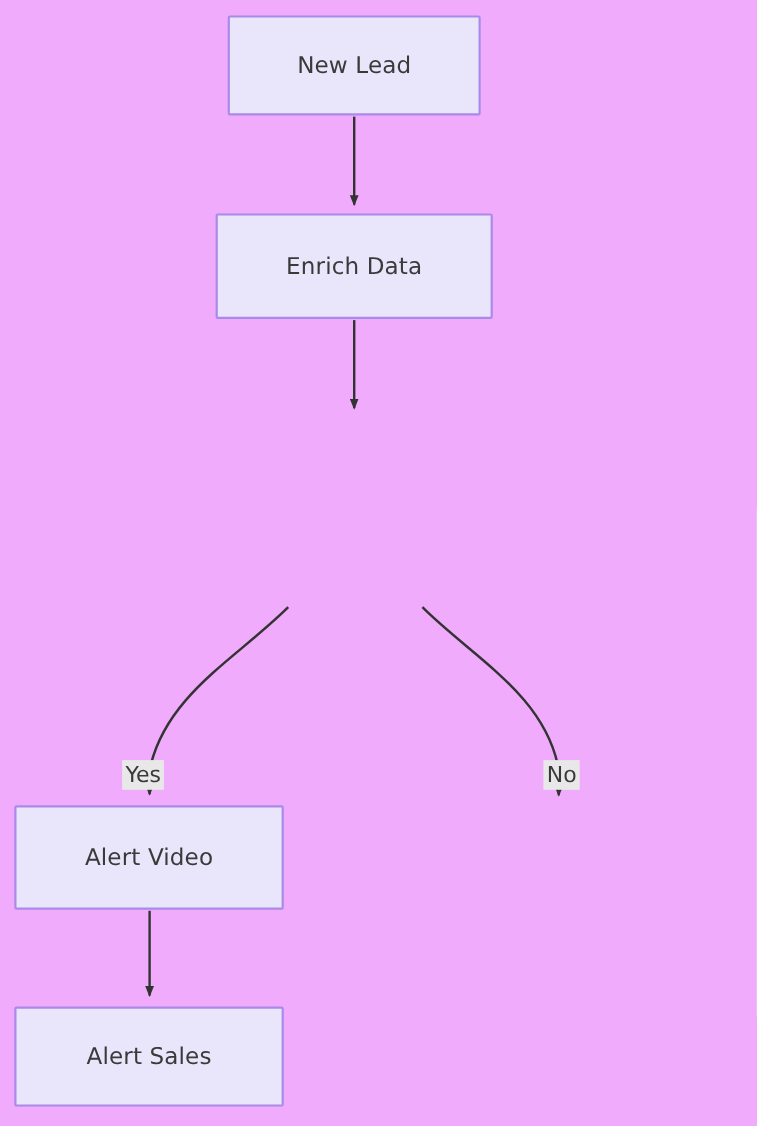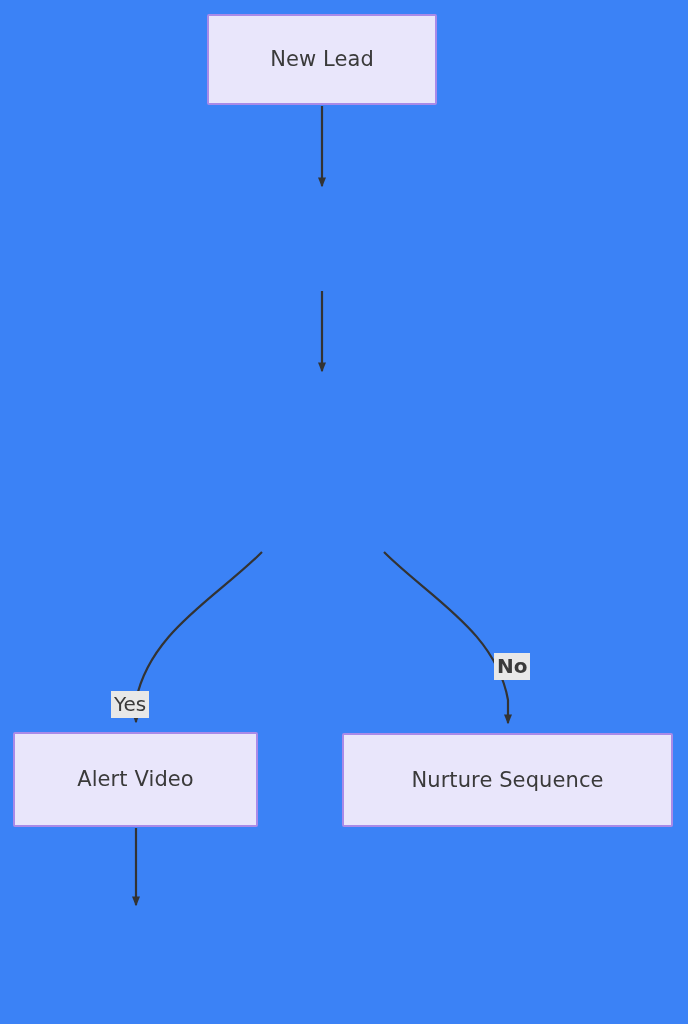--- a/index.html
+++ b/index.html
@@ -10,21 +10,21 @@
   body {
     width: 688px;
     height: 1024px;
     overflow: hidden;
     font-family: "DejaVu Sans", sans-serif;
   }
   #flowchart-canvas {
     position: relative;
     width: 688px;
     height: 1024px;
-    background: #3b82f6;
+    background: #f0abfc;
   }
   #edge-layer {
     position: absolute;
     left: 0;
     top: 0;
     width: 688px;
     height: 1024px;
     pointer-events: none;
   }
   .node {
@@ -97,28 +97,31 @@
 
     <path d="M384,552 C430,598 496,632 508,700 L508,723" stroke="#333333" stroke-width="2.2" fill="none" marker-end="url(#arrowhead)"></path>
 
     <path d="M136,828 L136,905" stroke="#333333" stroke-width="2.2" fill="none" marker-end="url(#arrowhead)"></path>
   </svg>
 
   <div class="node node-rect" style="left:207px; top:14px; width:230px; height:91px;">
     <span class="node-label">New Lead</span>
   </div>
 
+  <div class="node node-rect" style="left:196px; top:194px; width:252px; height:96px;">
+    <span class="node-label">Enrich Data</span>
+  </div>
 
 
   <div class="node node-rect" style="left:13px; top:732px; width:245px; height:95px;">
     <span class="node-label">Alert Video</span>
   </div>
 
-  <div class="node node-rect" style="left:342px; top:733px; width:331px; height:94px;">
-    <span class="node-label">Nurture Sequence</span>
+
+  <div class="node node-rect" style="left:13px; top:915px; width:245px; height:91px;">
+    <span class="node-label">Alert Sales</span>
   </div>
-
 
   <span class="edge-label" style="left:111px; top:653px;">Yes</span>
 
-  <span class="edge-label" style="left:494px; top:615px;font-weight:bold;">No</span>
+  <span class="edge-label" style="left:494px; top:653px;">No</span>
 
 </div>
 
 </body></html>

